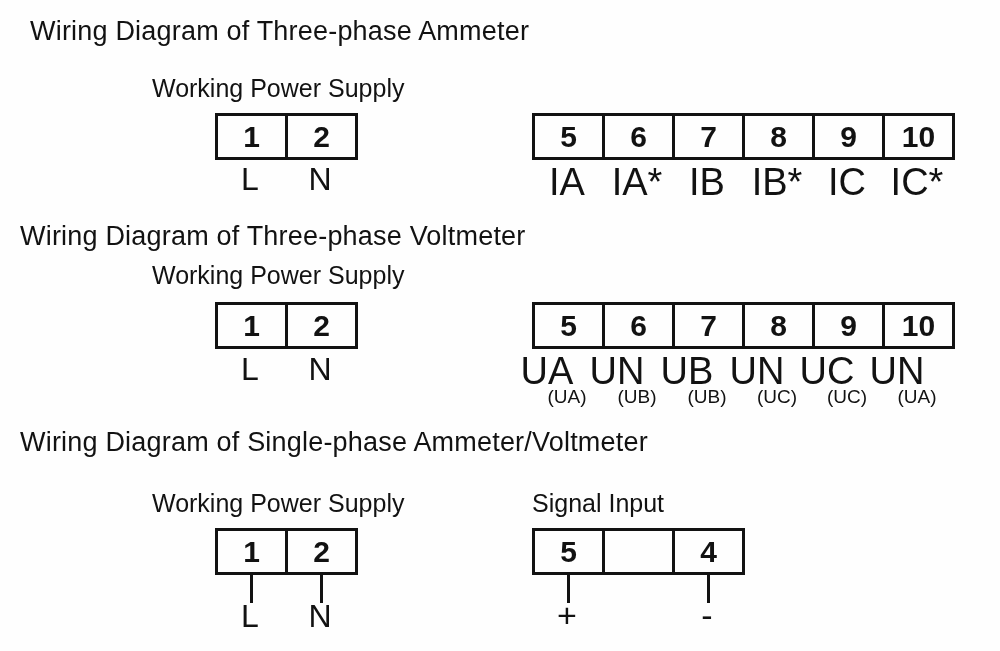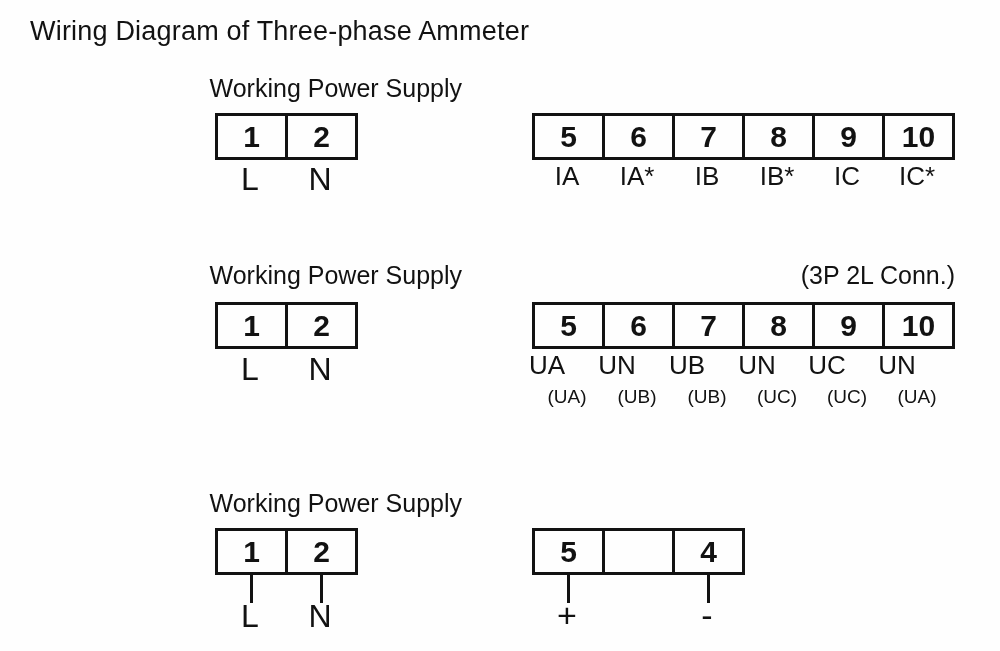--- a/index.html
+++ b/index.html
@@ -5,30 +5,30 @@
   html,body{margin:0;padding:0}
   body{
     width:1000px;height:651px;
     background:#fefefe;
     font-family:"Liberation Sans",sans-serif;
     color:#121212;
     position:relative;overflow:hidden;
   }
   .canvas{position:absolute;left:0;top:0;width:843px;height:651px}
   .title{position:absolute;font-size:27px;white-space:nowrap;letter-spacing:.2px}
-  .heading{position:absolute;font-size:25px;text-align:right;white-space:nowrap}
+  .heading{position:absolute;font-size:25px;text-align:left;white-space:nowrap}
   .tbox{position:absolute;display:flex;border:3px solid #121212;background:#fefefe}
   .cell{
     width:67px;height:41px;
     display:flex;align-items:center;justify-content:center;
     font-size:30px;font-weight:700;
   }
   .cell + .cell{border-left:3px solid #121212}
   .lrow{position:absolute;display:flex}
-  .lbl{width:70px;text-align:center;font-size:26px;white-space:nowrap}
+  .lbl{width:70px;text-align:center;font-size:38px;white-space:nowrap}
   .lrow.big .lbl{font-size:32px}
   .lrow.small .lbl{font-size:19px}
   .lrow.pm .lbl{font-size:34px}
   .lead{position:absolute;width:3px;height:28px;background:#121212}
 </style>
 </head>
 <body>
 
 <div class="canvas">
 
@@ -55,24 +55,24 @@
   </div>
   <div class="lrow" style="left:532px;top:161px;font-size:30px">
     <div class="lbl">IA</div>
     <div class="lbl">IA*</div>
     <div class="lbl">IB</div>
     <div class="lbl">IB*</div>
     <div class="lbl">IC</div>
     <div class="lbl">IC*</div>
   </div>
 
+  <div class="title" style="left:20px;top:221px">Wiring Diagram of Three-phase Voltmeter</div>
 
   <div class="heading" style="left:152px;top:261px;width:310px">Working Power Supply</div>
 
-  <div class="heading" style="left:532px;top:261px;width:423px">(3P 2L Conn.)</div>
 
   <div class="tbox" style="left:215px;top:302px">
     <div class="cell">1</div>
     <div class="cell">2</div>
   </div>
   <div class="lrow big" style="left:215px;top:351px">
     <div class="lbl">L</div>
     <div class="lbl">N</div>
   </div>
 
@@ -94,23 +94,25 @@
   </div>
   <div class="lrow small" style="left:532px;top:386px">
     <div class="lbl">(UA)</div>
     <div class="lbl">(UB)</div>
     <div class="lbl">(UB)</div>
     <div class="lbl">(UC)</div>
     <div class="lbl">(UC)</div>
     <div class="lbl">(UA)</div>
   </div>
 
+  <div class="title" style="left:20px;top:427px">Wiring Diagram of Single-phase Ammeter/Voltmeter</div>
 
   <div class="heading" style="left:152px;top:489px;width:310px">Working Power Supply</div>
 
+  <div class="heading" style="left:532px;top:489px;width:213px">Signal Input</div>
 
   <div class="tbox" style="left:215px;top:528px">
     <div class="cell">1</div>
     <div class="cell">2</div>
   </div>
   <div class="lead" style="left:250px;top:575px"></div>
   <div class="lead" style="left:320px;top:575px"></div>
   <div class="lrow big" style="left:215px;top:598px">
     <div class="lbl">L</div>
     <div class="lbl">N</div>

